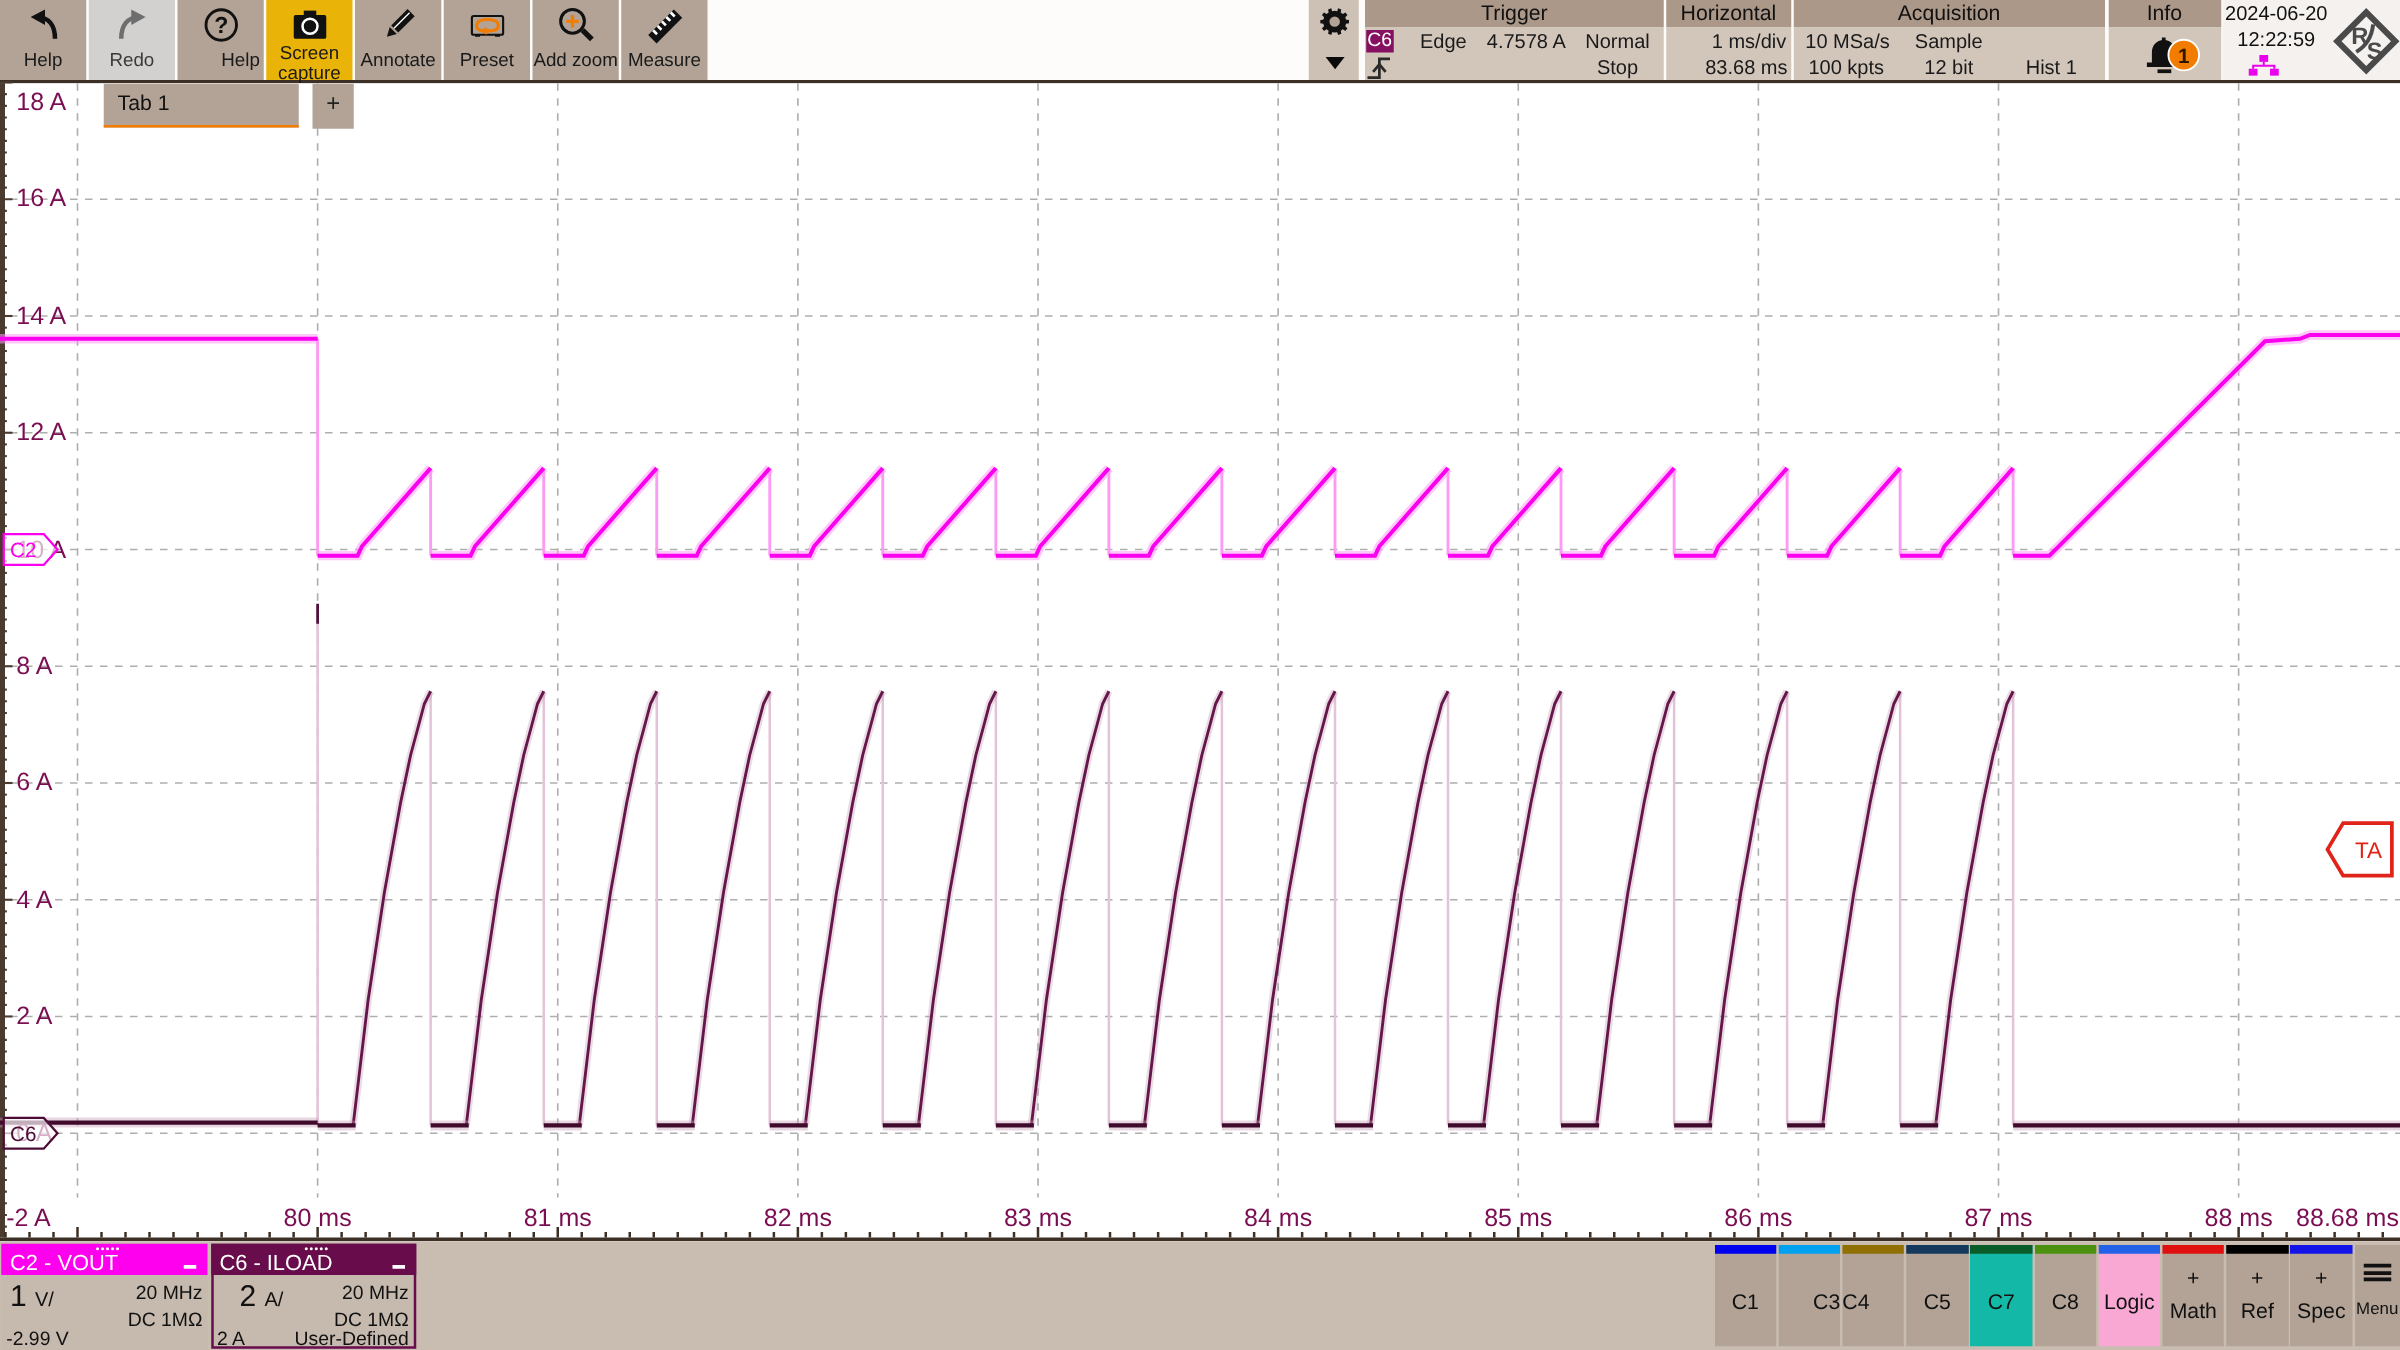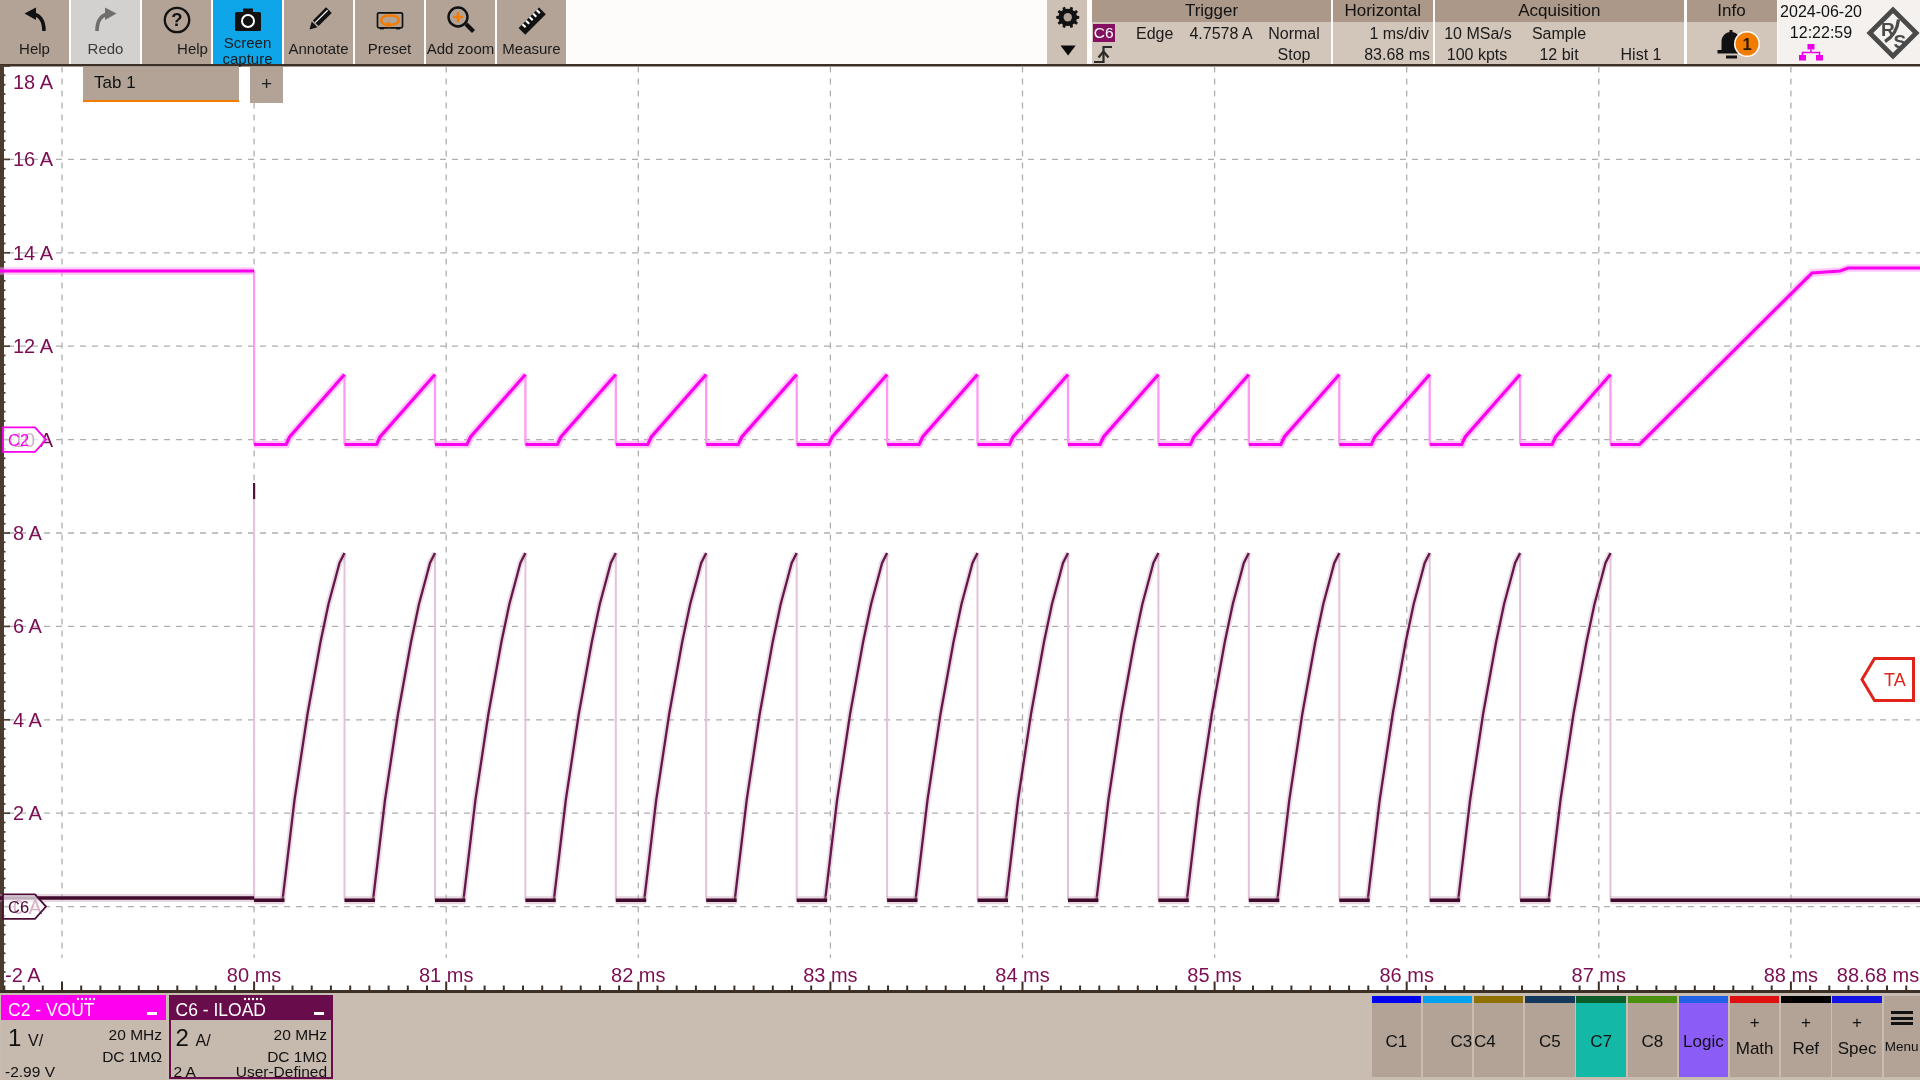--- a/index.html
+++ b/index.html
@@ -288,21 +288,21 @@
     </svg>
     <div class="lbl" style="top:41px;color:#3a3a3a">Redo</div>
   </div>
 <div class="btn" style="left:142px;background:#b2a396">
     <svg width="30" height="30" viewBox="0 0 30 30">
       <circle cx="15" cy="15" r="12.2" stroke="#111" stroke-width="2.3" fill="none"></circle>
       <text x="15" y="21" font-size="18.5" font-family="Liberation Sans" font-weight="bold" fill="#111" text-anchor="middle">?</text>
     </svg>
     <div class="lbl" style="top:41px;margin-left:32px;">Help</div>
   </div>
-<div class="btn" style="left:213px;background:#0ea5e9">
+<div class="btn" style="left:213px;background:#eab308">
     <svg width="34" height="30" viewBox="0 0 34 30">
       <rect x="4" y="7" width="26" height="19" rx="1.5" fill="#111"></rect>
       <rect x="12" y="3.5" width="10" height="5" fill="#111"></rect>
       <circle cx="17" cy="16" r="6" fill="none" stroke="#fff" stroke-width="2"></circle>
     </svg>
     <div class="lbl" style="top:35px;">Screen<br>capture</div>
   </div>
 <div class="btn" style="left:284px;background:#b2a396">
     <svg width="30" height="30" viewBox="0 0 30 30">
       <g transform="rotate(45 15 15)">
@@ -465,21 +465,21 @@
     <div class="abs" style="left:143px;top:15px;width:10px;height:2.6px;background:#fff"></div>
     <svg class="abs" style="left:72px;top:-0.5px" width="20" height="4">
       <g fill="#fff">
         <circle cx="2" cy="2" r="1.2"></circle>
         <circle cx="6" cy="2" r="1.2"></circle>
         <circle cx="10" cy="2" r="1.2"></circle>
         <circle cx="14" cy="2" r="1.2"></circle>
         <circle cx="18" cy="2" r="1.2"></circle>
       </g>
     </svg>
-    <div class="abs" style="left:5px;top:27px;font-size:24px;color:#111">2 <span style="font-size:16px">A/</span></div>
+    <div class="abs" style="left:21px;top:27px;font-size:24px;color:#111">2 <span style="font-size:16px">A/</span></div>
     <div class="abs" style="right:4px;top:29px;font-size:15.5px;color:#111">20 MHz</div>
     <div class="abs" style="right:4px;top:51px;font-size:15.5px;color:#111">DC 1MΩ</div>
     <div class="abs" style="left:3px;top:66px;font-size:15.5px;color:#111">2 A</div>
     <div class="abs" style="right:4px;top:66px;font-size:15.5px;color:#111">User-Defined</div>
   </div>
 <div class="abs" style="left:1371.5px;top:996px;width:49.5px;height:81px;background:#b2a396">
     <div class="abs" style="left:0;top:0;width:100%;height:7px;background:#0000f0"></div>
     <div class="abs" style="left:0;right:0;top:36px;text-align:center;font-size:17px;color:#111">C1</div>
   </div>
 <div class="abs" style="left:1422.7px;top:996px;width:49.5px;height:81px;background:#b2a396">
@@ -495,21 +495,21 @@
     <div class="abs" style="left:0;right:0;top:36px;text-align:center;font-size:17px;color:#111">C5</div>
   </div>
 <div class="abs" style="left:1576.3px;top:996px;width:49.5px;height:81px;background:#14b8a6">
     <div class="abs" style="left:0;top:0;width:100%;height:7px;background:#0a5c28"></div>
     <div class="abs" style="left:0;right:0;top:36px;text-align:center;font-size:17px;color:#111">C7</div>
   </div>
 <div class="abs" style="left:1627.5px;top:996px;width:49.5px;height:81px;background:#b2a396">
     <div class="abs" style="left:0;top:0;width:100%;height:7px;background:#4c9010"></div>
     <div class="abs" style="left:0;right:0;top:36px;text-align:center;font-size:17px;color:#111">C8</div>
   </div>
-<div class="abs" style="left:1678.7px;top:996px;width:49.5px;height:81px;background:#8b5cf6">
+<div class="abs" style="left:1678.7px;top:996px;width:49.5px;height:81px;background:#f9a8d4">
     <div class="abs" style="left:0;top:0;width:100%;height:7px;background:#2361e6"></div>
     <div class="abs" style="left:0;right:0;top:36px;text-align:center;font-size:17px;color:#111">Logic</div>
   </div>
 <div class="abs" style="left:1729.9px;top:996px;width:49.5px;height:81px;background:#b2a396">
     <div class="abs" style="left:0;top:0;width:100%;height:7px;background:#e01010"></div>
     <div class="abs" style="left:0;right:0;top:17px;text-align:center;font-size:17px;color:#111">+</div>
     <div class="abs" style="left:0;right:0;top:43px;text-align:center;font-size:17px;color:#111">Math</div>
   </div>
 <div class="abs" style="left:1781.1px;top:996px;width:49.5px;height:81px;background:#b2a396">
     <div class="abs" style="left:0;top:0;width:100%;height:7px;background:#000000"></div>

